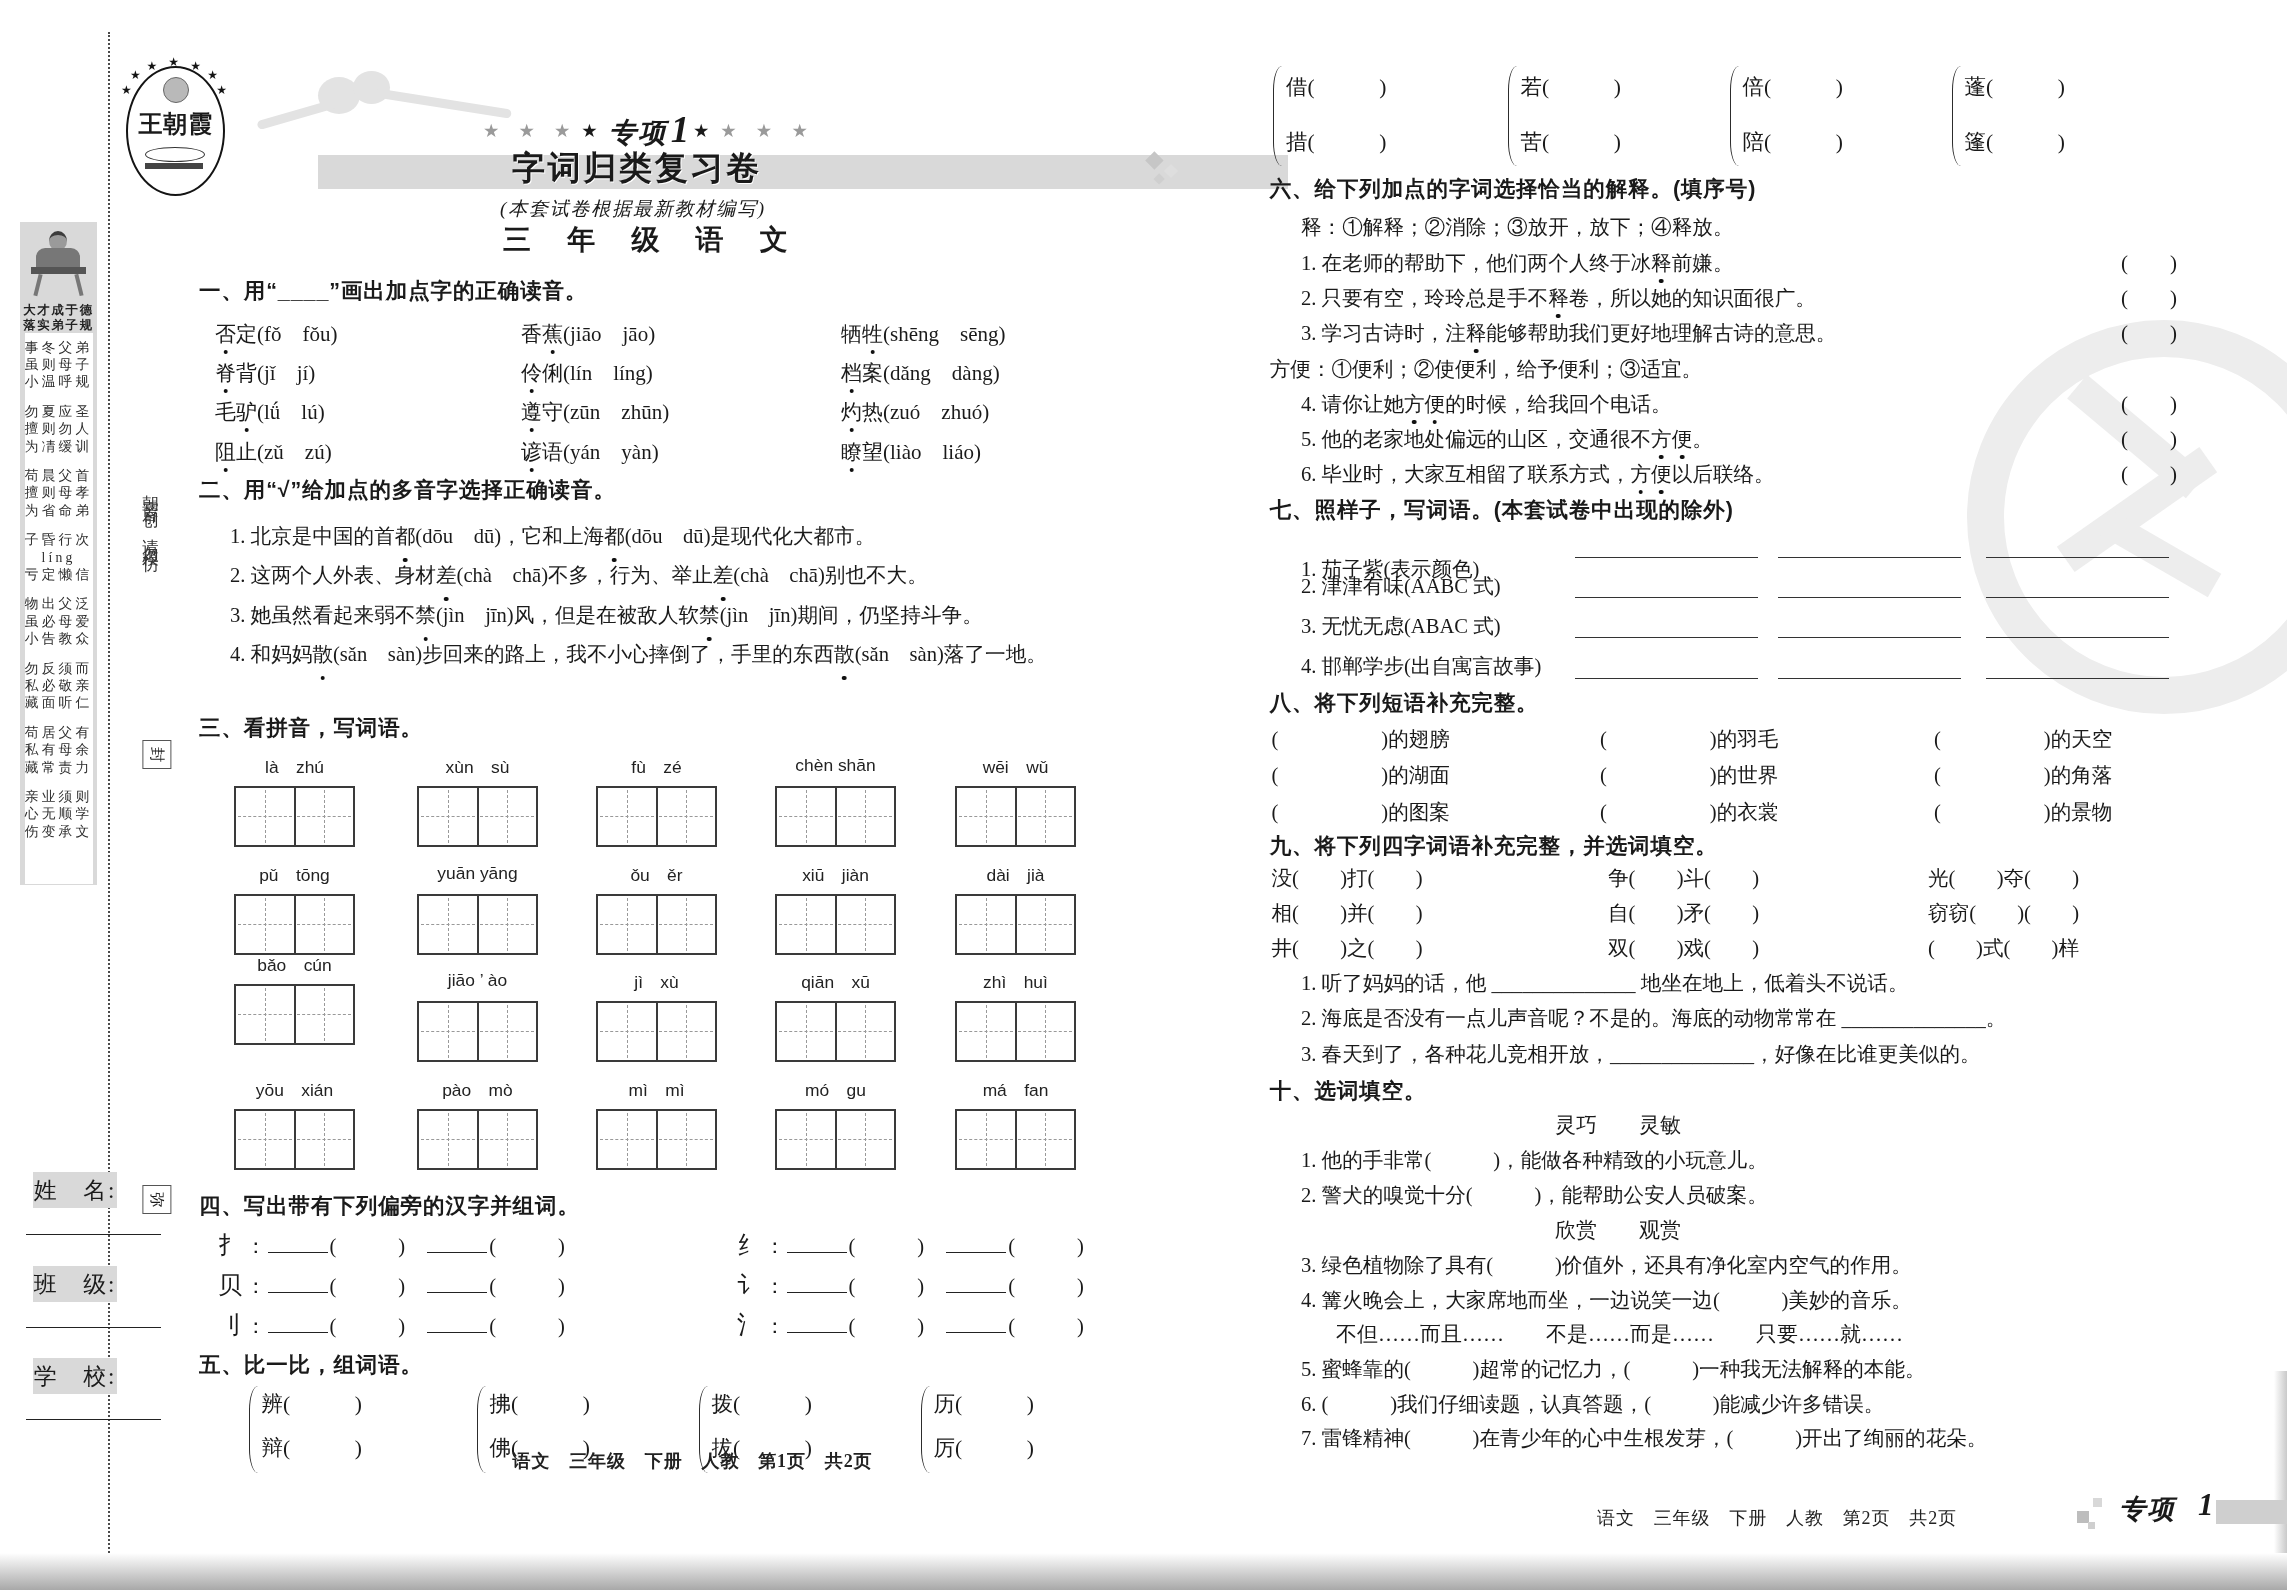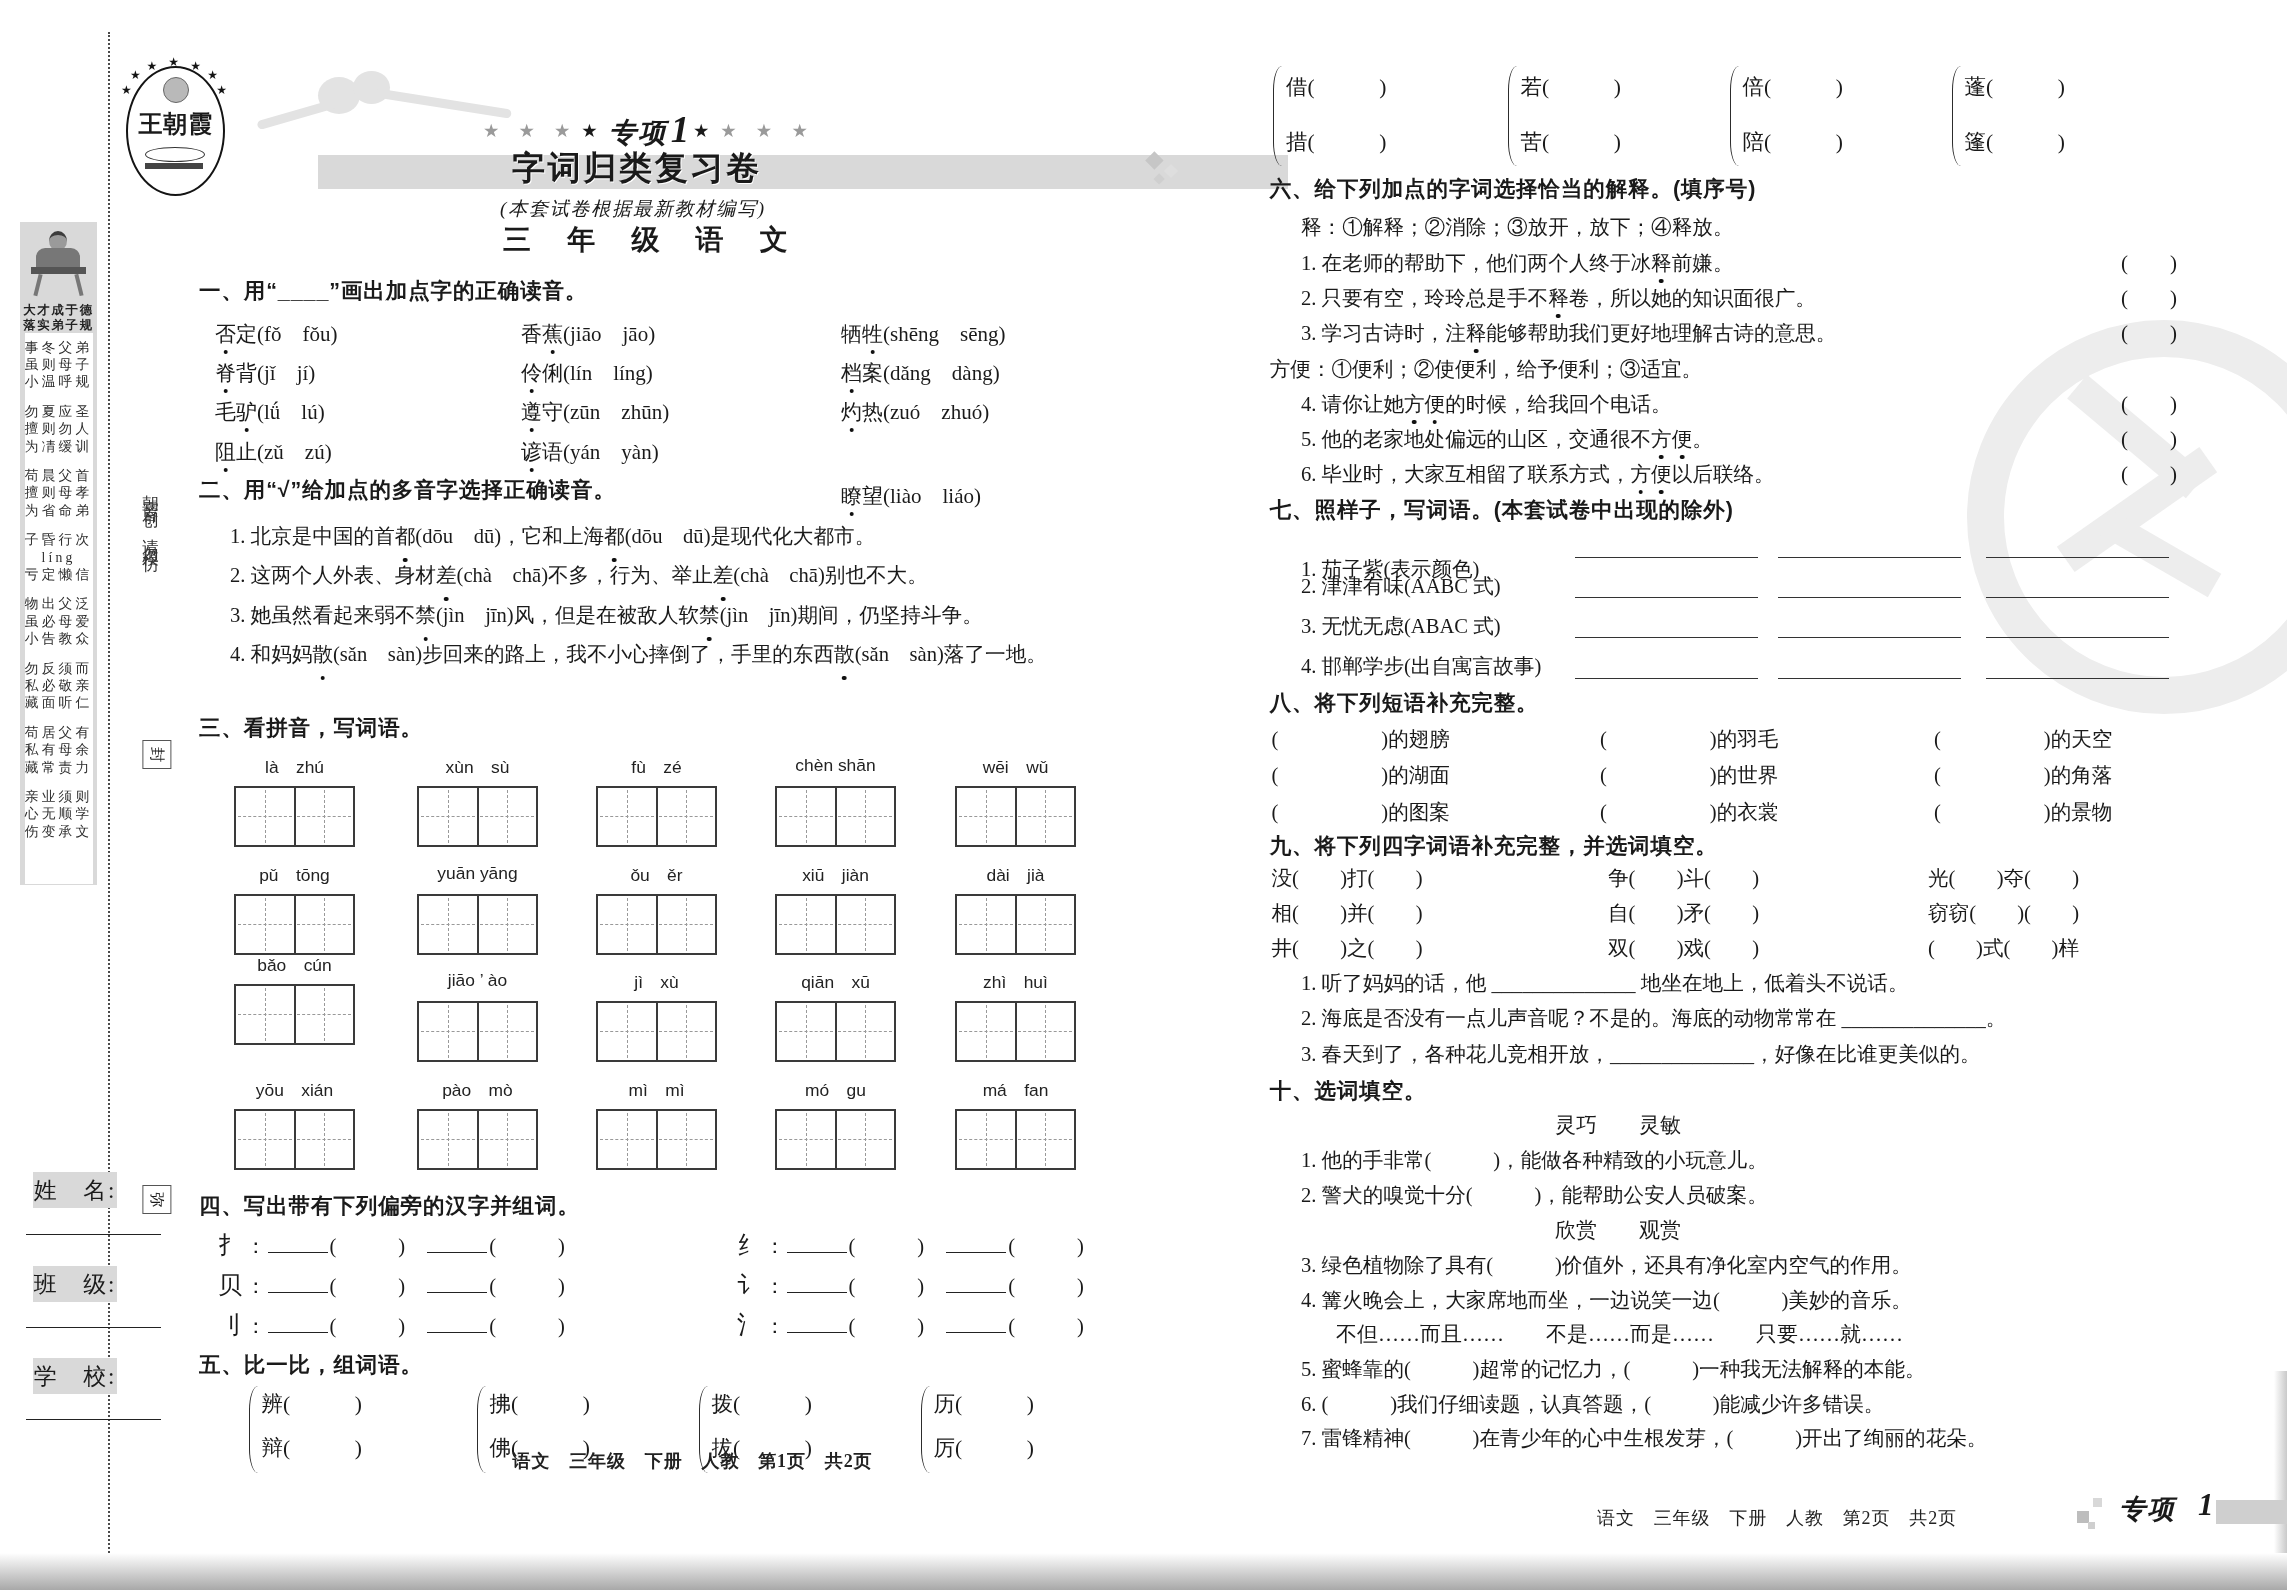--- a/index.html
+++ b/index.html
@@ -219,21 +219,21 @@
         <div class="s1col" style="top: 320px; left: 402px;">香<span class="du">蕉</span>(jiāo　jāo)</div>
         <div class="s1col" style="top: 320px; left: 722px;">牺<span class="du">牲</span>(shēng　sēng)</div>
         <div class="s1col" style="top: 359px; left: 96px;"><span class="du">脊</span>背(jǐ　jí)</div>
         <div class="s1col" style="top: 359px; left: 402px;"><span class="du">伶</span>俐(lín　líng)</div>
         <div class="s1col" style="top: 359px; left: 722px;"><span class="du">档</span>案(dǎng　dàng)</div>
         <div class="s1col" style="top: 398px; left: 96px;">毛<span class="du">驴</span>(lǘ　lú)</div>
         <div class="s1col" style="top: 398px; left: 402px;"><span class="du">遵</span>守(zūn　zhūn)</div>
         <div class="s1col" style="top: 398px; left: 722px;"><span class="du">灼</span>热(zuó　zhuó)</div>
         <div class="s1col" style="top: 438px; left: 96px;"><span class="du">阻</span>止(zǔ　zú)</div>
         <div class="s1col" style="top: 438px; left: 402px;"><span class="du">谚</span>语(yán　yàn)</div>
-        <div class="s1col" style="top: 438px; left: 722px; margin-top: 44px;"><span class="du">瞭</span>望(liào　liáo)</div>
+        <div class="s1col" style="top: 438px; left: 722px;"><span class="du">瞭</span>望(liào　liáo)</div>
       </div>
 
     <div class="hd" style="left:80px;top:475px;">二、用“√”给加点的多音字选择正确读音。</div>
     <div id="s2items">
         <div class="bodyl" style="top: 517px; left: 111px; white-space: normal; width: 1010px; line-height: 39px;">1. 北京是中国的首<span class="du">都</span>(dōu　dū)，它和上海<span class="du">都</span>(dōu　dū)是现代化大都市。</div>
         <div class="bodyl" style="top: 556px; left: 111px; white-space: normal; width: 1010px; line-height: 39px;">2. 这两个人外表、身材<span class="du">差</span>(chà　chā)不多，行为、举止<span class="du">差</span>(chà　chā)别也不大。</div>
         <div class="bodyl" style="top: 596px; left: 111px; white-space: normal; width: 1010px; line-height: 39px;">3. 她虽然看起来弱不<span class="du">禁</span>(jìn　jīn)风，但是在被敌人软<span class="du">禁</span>(jìn　jīn)期间，仍坚持斗争。</div>
         <div class="bodyl" style="top: 635px; left: 111px; white-space: normal; width: 1010px; line-height: 39px;">4. 和妈妈<span class="du">散</span>(sǎn　sàn)步回来的路上，我不小心摔倒了，手里的东西<span class="du">散</span>(sǎn　sàn)落了一地。</div>
       </div>
 

